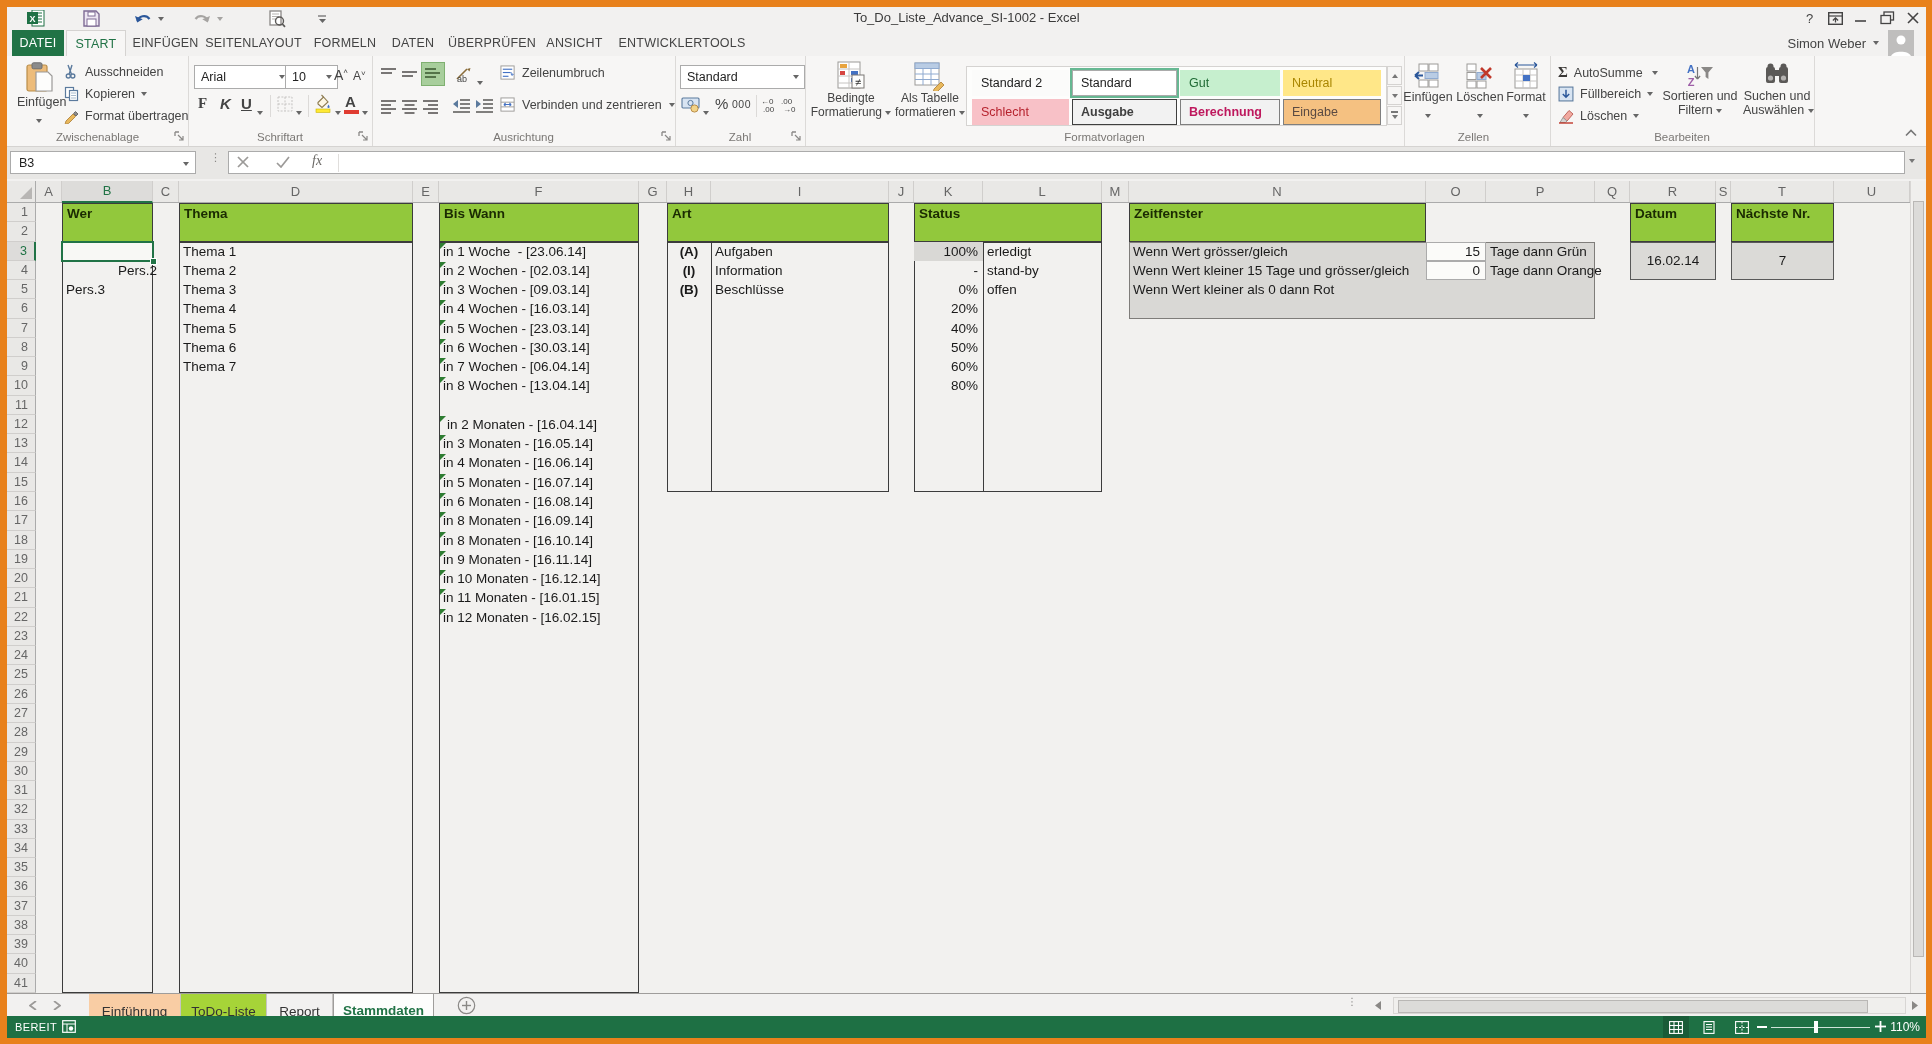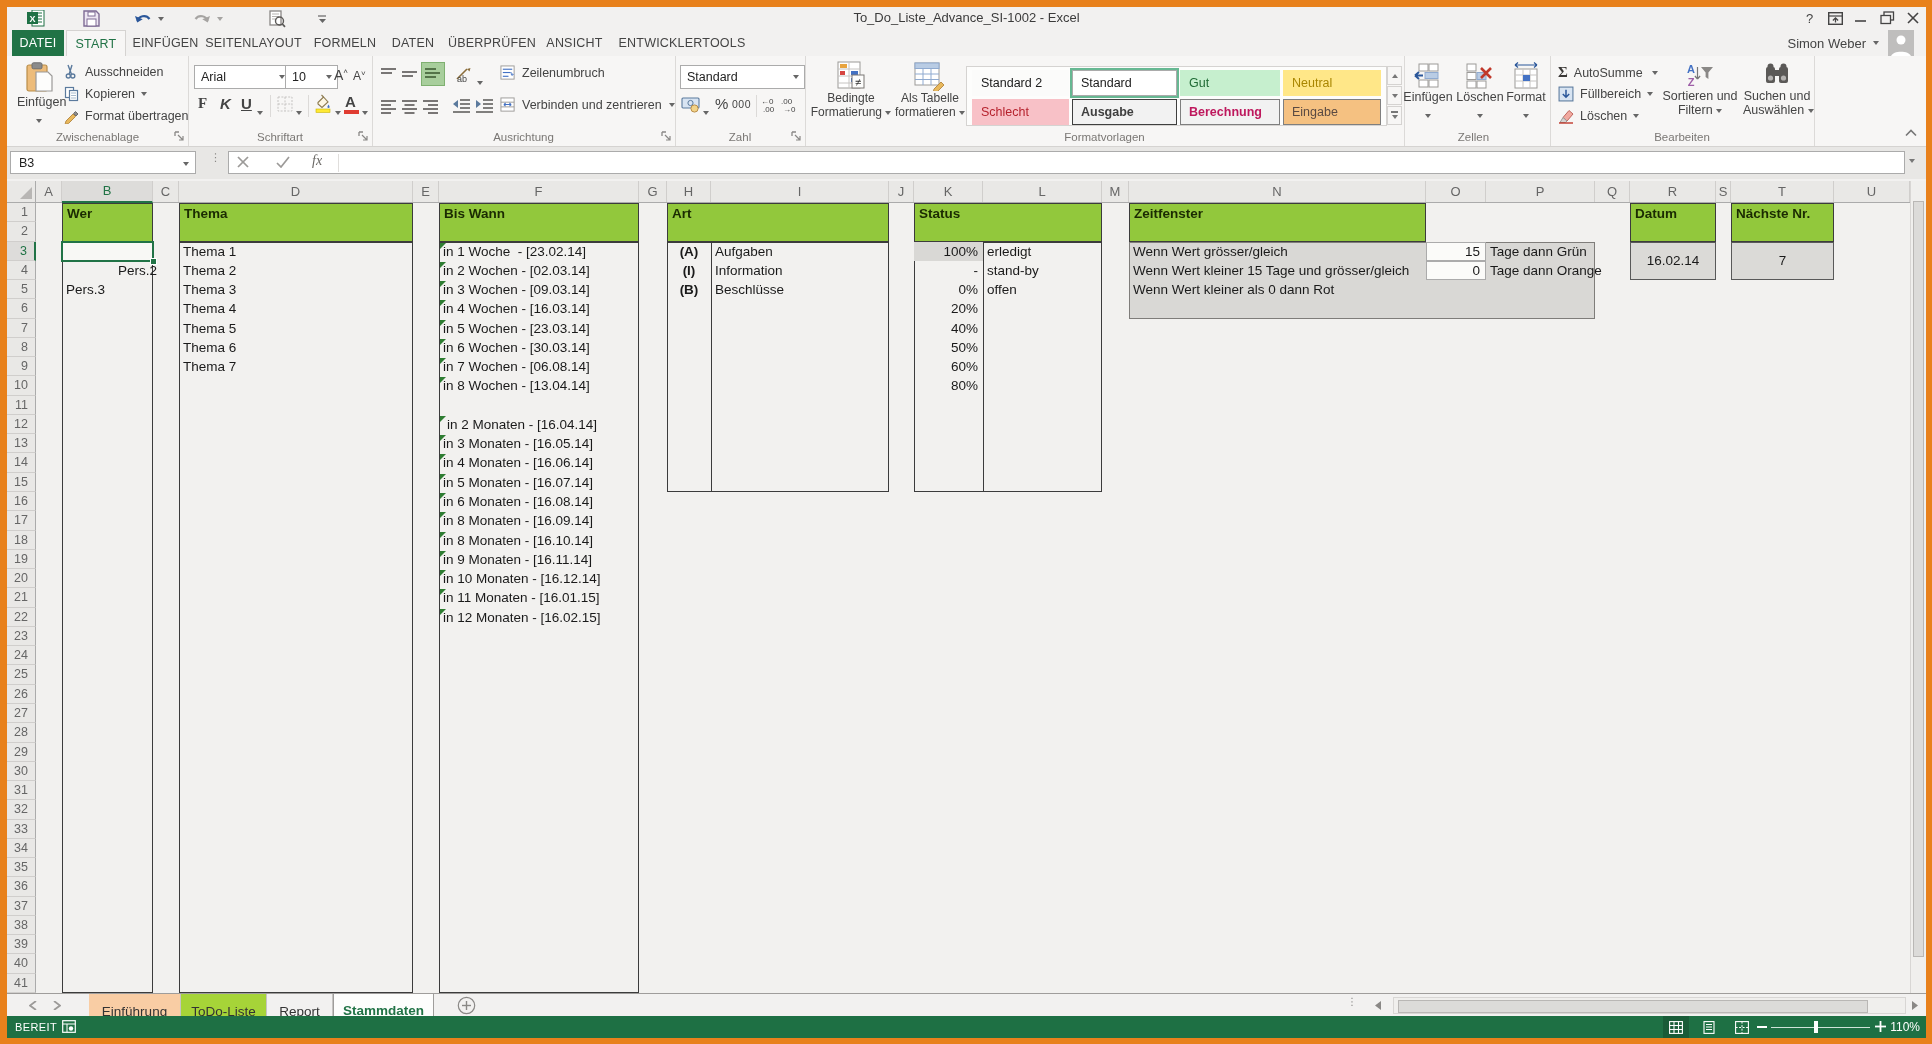--- a/index.html
+++ b/index.html
@@ -643,33 +643,33 @@
         <div class="gcell" style="left: 1724px; top: 22px; width: 103px; height: 38.536px; box-sizing: border-box;">Nächste Nr.</div>
         <div class="cell" style="left: 55px; top: 79.804px; width: 91px; height: 19.268px; line-height: 19.268px; padding-left: 20px; box-sizing: border-box; margin-left: 36px;">Pers.2</div>
         <div class="cell" style="left: 55px; top: 99.072px; width: 91px; height: 19.268px; line-height: 19.268px; padding-left: 4px; box-sizing: border-box;">Pers.3</div>
         <div class="cell" style="left: 172px; top: 60.536px; width: 234px; height: 19.268px; line-height: 19.268px; padding-left: 4px; box-sizing: border-box;">Thema 1</div>
         <div class="cell" style="left: 172px; top: 79.804px; width: 234px; height: 19.268px; line-height: 19.268px; padding-left: 4px; box-sizing: border-box;">Thema 2</div>
         <div class="cell" style="left: 172px; top: 99.072px; width: 234px; height: 19.268px; line-height: 19.268px; padding-left: 4px; box-sizing: border-box;">Thema 3</div>
         <div class="cell" style="left: 172px; top: 118.34px; width: 234px; height: 19.268px; line-height: 19.268px; padding-left: 4px; box-sizing: border-box;">Thema 4</div>
         <div class="cell" style="left: 172px; top: 137.608px; width: 234px; height: 19.268px; line-height: 19.268px; padding-left: 4px; box-sizing: border-box;">Thema 5</div>
         <div class="cell" style="left: 172px; top: 156.876px; width: 234px; height: 19.268px; line-height: 19.268px; padding-left: 4px; box-sizing: border-box;">Thema 6</div>
         <div class="cell" style="left: 172px; top: 176.144px; width: 234px; height: 19.268px; line-height: 19.268px; padding-left: 4px; box-sizing: border-box;">Thema 7</div>
-        <div class="cell" style="left: 432px; top: 60.536px; width: 200px; height: 19.268px; line-height: 19.268px; padding-left: 4px; box-sizing: border-box;">in 1 Woche  - [23.02.14]</div>
+        <div class="cell" style="left: 432px; top: 60.536px; width: 200px; height: 19.268px; line-height: 19.268px; padding-left: 4px; box-sizing: border-box;">in 1 Woche  - [23.06.14]</div>
         <div class="flagtri" style="left: 433px; top: 61.536px;"></div>
         <div class="cell" style="left: 432px; top: 79.804px; width: 200px; height: 19.268px; line-height: 19.268px; padding-left: 4px; box-sizing: border-box;">in 2 Wochen - [02.03.14]</div>
         <div class="flagtri" style="left: 433px; top: 80.804px;"></div>
         <div class="cell" style="left: 432px; top: 99.072px; width: 200px; height: 19.268px; line-height: 19.268px; padding-left: 4px; box-sizing: border-box;">in 3 Wochen - [09.03.14]</div>
         <div class="flagtri" style="left: 433px; top: 100.072px;"></div>
         <div class="cell" style="left: 432px; top: 118.34px; width: 200px; height: 19.268px; line-height: 19.268px; padding-left: 4px; box-sizing: border-box;">in 4 Wochen - [16.03.14]</div>
         <div class="flagtri" style="left: 433px; top: 119.34px;"></div>
         <div class="cell" style="left: 432px; top: 137.608px; width: 200px; height: 19.268px; line-height: 19.268px; padding-left: 4px; box-sizing: border-box;">in 5 Wochen - [23.03.14]</div>
         <div class="flagtri" style="left: 433px; top: 138.608px;"></div>
         <div class="cell" style="left: 432px; top: 156.876px; width: 200px; height: 19.268px; line-height: 19.268px; padding-left: 4px; box-sizing: border-box;">in 6 Wochen - [30.03.14]</div>
         <div class="flagtri" style="left: 433px; top: 157.876px;"></div>
-        <div class="cell" style="left: 432px; top: 176.144px; width: 200px; height: 19.268px; line-height: 19.268px; padding-left: 4px; box-sizing: border-box;">in 7 Wochen - [06.08.14]</div>
+        <div class="cell" style="left: 432px; top: 176.144px; width: 200px; height: 19.268px; line-height: 19.268px; padding-left: 4px; box-sizing: border-box;">in 7 Wochen - [06.04.14]</div>
         <div class="flagtri" style="left: 433px; top: 177.144px;"></div>
         <div class="cell" style="left: 432px; top: 195.412px; width: 200px; height: 19.268px; line-height: 19.268px; padding-left: 4px; box-sizing: border-box;">in 8 Wochen - [13.04.14]</div>
         <div class="flagtri" style="left: 433px; top: 196.412px;"></div>
         <div class="cell" style="left: 432px; top: 233.948px; width: 200px; height: 19.268px; line-height: 19.268px; padding-left: 8px; box-sizing: border-box;">in 2 Monaten - [16.04.14]</div>
         <div class="flagtri" style="left: 433px; top: 234.948px;"></div>
         <div class="cell" style="left: 432px; top: 253.216px; width: 200px; height: 19.268px; line-height: 19.268px; padding-left: 4px; box-sizing: border-box;">in 3 Monaten - [16.05.14]</div>
         <div class="flagtri" style="left: 433px; top: 254.216px;"></div>
         <div class="cell" style="left: 432px; top: 272.484px; width: 200px; height: 19.268px; line-height: 19.268px; padding-left: 4px; box-sizing: border-box;">in 4 Monaten - [16.06.14]</div>
         <div class="flagtri" style="left: 433px; top: 273.484px;"></div>
         <div class="cell" style="left: 432px; top: 291.752px; width: 200px; height: 19.268px; line-height: 19.268px; padding-left: 4px; box-sizing: border-box;">in 5 Monaten - [16.07.14]</div>

